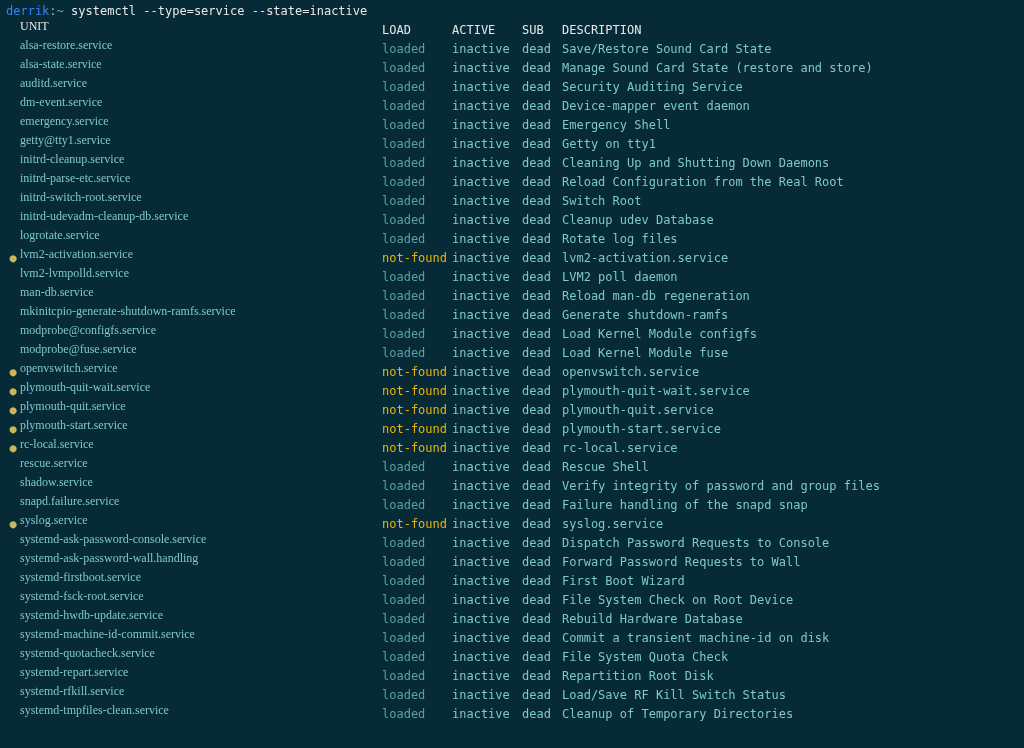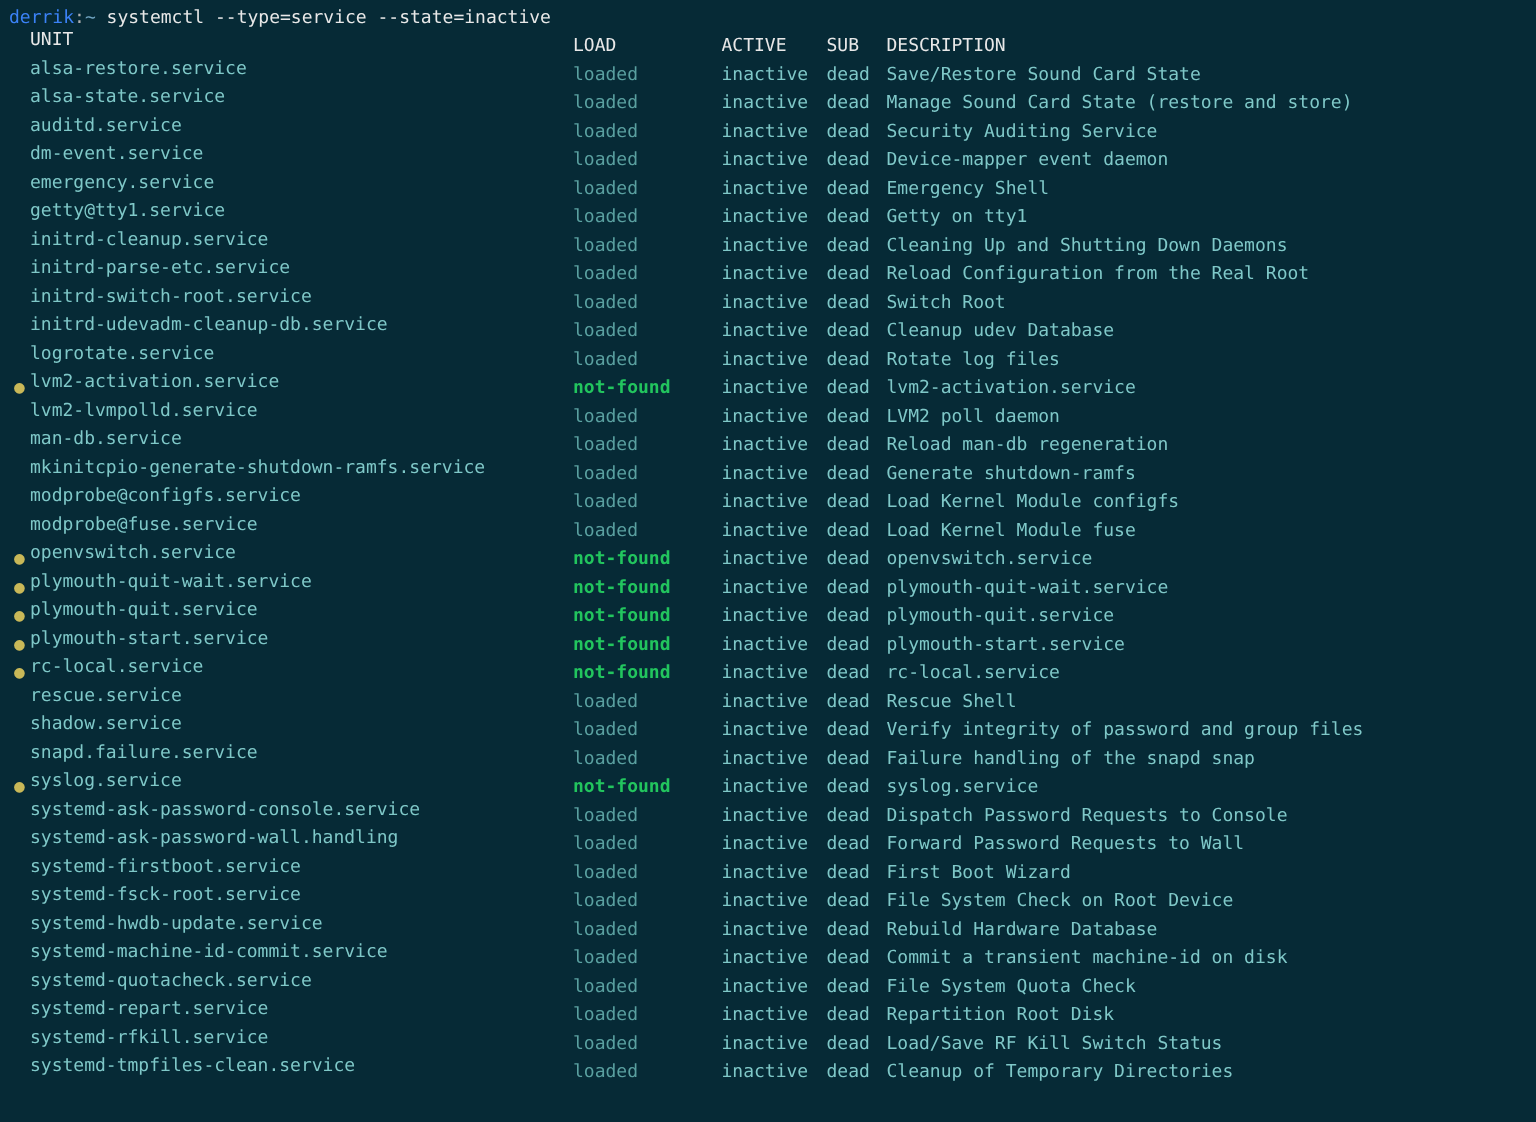--- a/index.html
+++ b/index.html
@@ -18,27 +18,27 @@
   .prompt-user { color: #3b82f6; }
   .prompt-colon { color: #b0b0b0; }
   .prompt-path { color: #6fa3c0; }
   .prompt-cmd  { color: #e8e8e8; margin-top: 12px; }
   .header-row {
     text-decoration: underline;
     color: #e8e8e8;
   }
   .row { display: block; }
   .col-marker { display:inline-block; width: 14px; text-align: center; }
-  .col-unit   { display:inline-block; width: 330px; overflow: hidden; }
+  .col-unit   { display:inline-block; width: 330px; overflow: hidden; font-family: Liberation Serif, serif; }
   .col-load   { display:inline-block; width: 70px; margin-left: 32px; }
-  .col-active { display:inline-block; width: 70px; margin-left: 29px; }
+  .col-active { display:inline-block; width: 70px; }
   .col-sub    { display:inline-block; width: 40px; }
   .col-desc   { display:inline-block; }
   .loaded   { color: #5aa0a0; }
-  .notfound { color: #22c55e; font-weight: bold; }
+  .notfound { color: #eab308; font-weight: normal; }
   .bullet   { color: #c8b858; }
   .header-row .col-unit,
   .header-row .col-load,
   .header-row .col-active,
   .header-row .col-sub,
   .header-row .col-desc { color: #e8e8e8; }
 </style>
 </head>
 <body>
 

